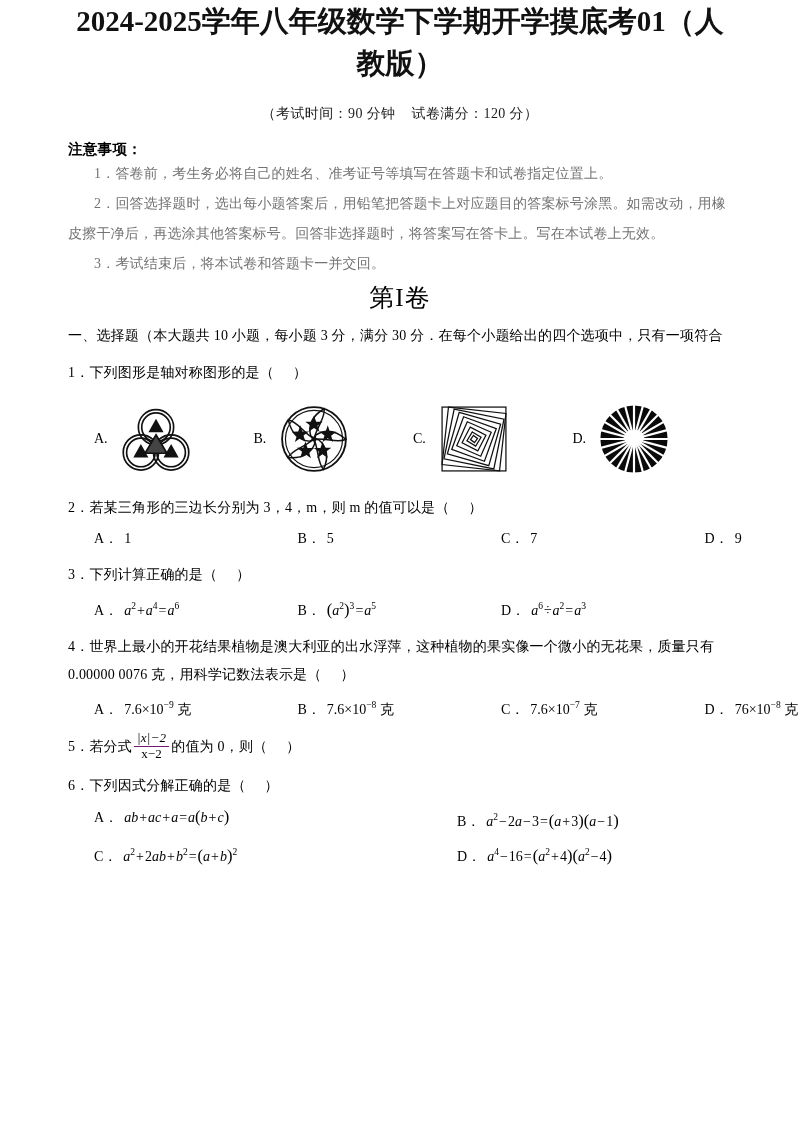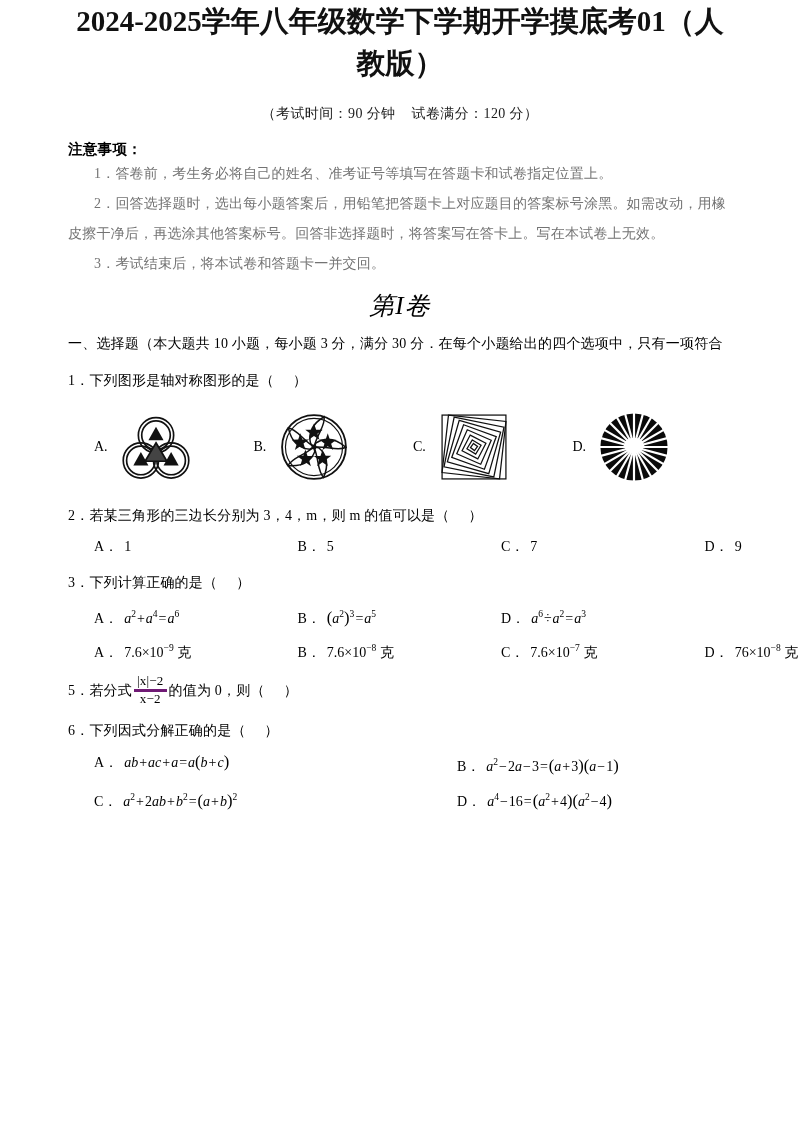--- a/index.html
+++ b/index.html
@@ -63,24 +63,23 @@
     letter-spacing: 0.2px;
     color: #737373;
   }
   .note-item.wrap { text-indent: 26px; }
 
   
   .section-title {
     text-align: center;
     font-size: 25px;
     line-height: 34px;
-    margin-top: 10px;
+    margin-top: 2px;
     margin-bottom: 6px;
     letter-spacing: 1px;
-    font-style: italic;
   }
   .part-desc {
     font-size: 14px;
     line-height: 29px;
     letter-spacing: 0.2px;
   }
   .part-desc .second-line { display:block; text-indent: 22px; }
 
   
   .question {
@@ -116,21 +115,21 @@
   .frac {
     display: inline-block;
     vertical-align: middle;
     text-align: center;
     font-size: 13px;
     line-height: 1.15;
     margin: 0 2px;
     position: relative;
     top: -1px;
   }
-  .frac .num { display:block; padding: 0 3px; border-bottom: 3px solid #701a75; }
+  .frac .num { display:block; padding: 0 3px; border-bottom: 1px solid #701a75; font-style: italic; }
   .frac .den { display:block; padding: 0 3px; }
 
   .bigparen { font-size: 1.18em; }
 
   
   .figs {
     display: flex;
     align-items: center;
     padding-left: 26px;
     margin-top: 6px;
@@ -289,20 +288,23 @@
 
     <div class="question">
       <span class="q-stem"><span>3．</span><span>下列计算正确的是（</span><span class="paren">&nbsp;&nbsp;</span><span>）</span></span>
     </div>
     <div class="opts">
       <div class="opt"><span class="lbl">A．</span><span><span class="m">a</span><sup>2</sup><span class="op">+</span><span class="m">a</span><sup>4</sup><span class="op">=</span><span class="m">a</span><sup>6</sup></span></div>
       <div class="opt"><span class="lbl">B．</span><span><span class="bigparen">(</span><span class="m">a</span><sup>2</sup><span class="bigparen">)</span><sup>3</sup><span class="op">=</span><span class="m">a</span><sup>5</sup></span></div>
       <div class="opt"><span class="lbl">D．</span><span><span class="m">a</span><sup>6</sup><span class="op">÷</span><span class="m">a</span><sup>2</sup><span class="op">=</span><span class="m">a</span><sup>3</sup></span></div>
     </div>
 
+    <div class="question">
+      <span class="q-stem"><span>4．</span><span>世界上最小的开花结果植物是澳大利亚的出水浮萍，这种植物的果实像一个微小的无花果，质量只有</span><span class="cont"><span>0.00000 0076 克，用科学记数法表示是（</span><span class="paren">&nbsp;&nbsp;</span><span>）</span></span></span>
+    </div>
     <div class="opts">
       <div class="opt"><span class="lbl">A．</span><span>7.6×10<sup>−9</sup> 克</span></div>
       <div class="opt"><span class="lbl">B．</span><span>7.6×10<sup>−8</sup> 克</span></div>
       <div class="opt"><span class="lbl">C．</span><span>7.6×10<sup>−7</sup> 克</span></div>
       <div class="opt"><span class="lbl">D．</span><span>76×10<sup>−8</sup> 克</span></div>
     </div>
 
     <div class="question">
       <span class="q-stem"><span>5．</span><span>若分式</span><span class="frac"><span class="num">|x|−2</span><span class="den">x−2</span></span><span>的值为 0，则（</span><span class="paren">&nbsp;&nbsp;</span><span>）</span></span>
     </div>

